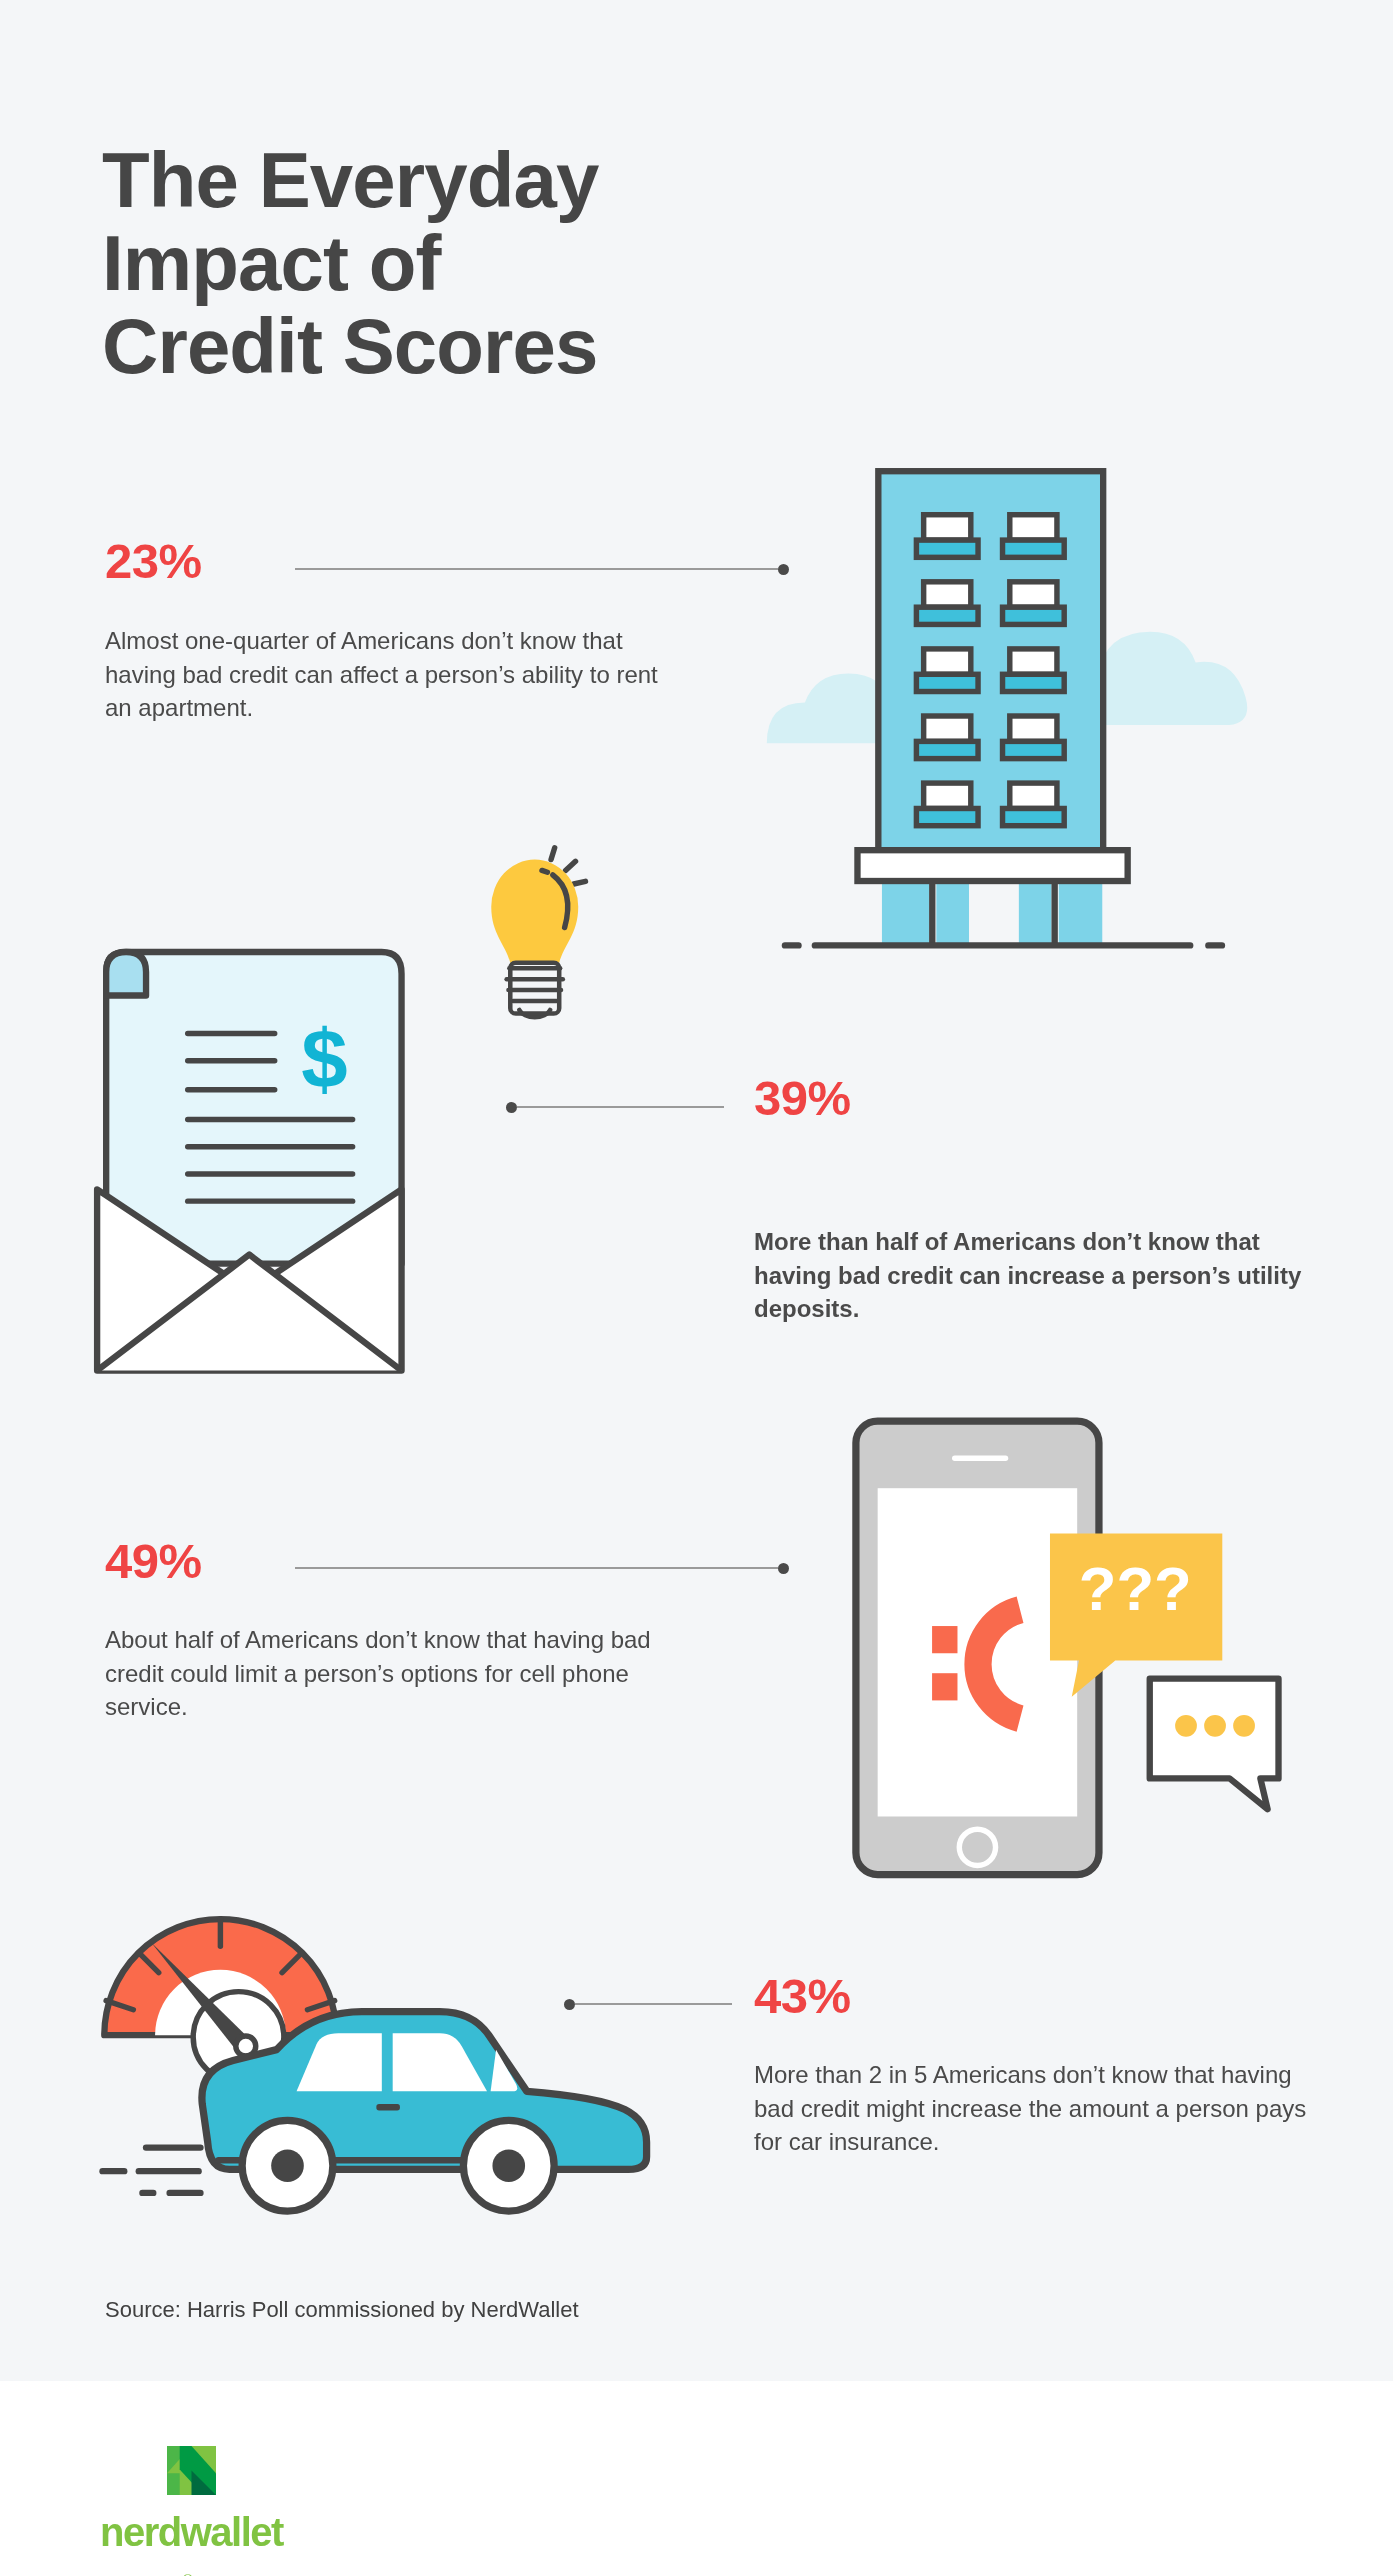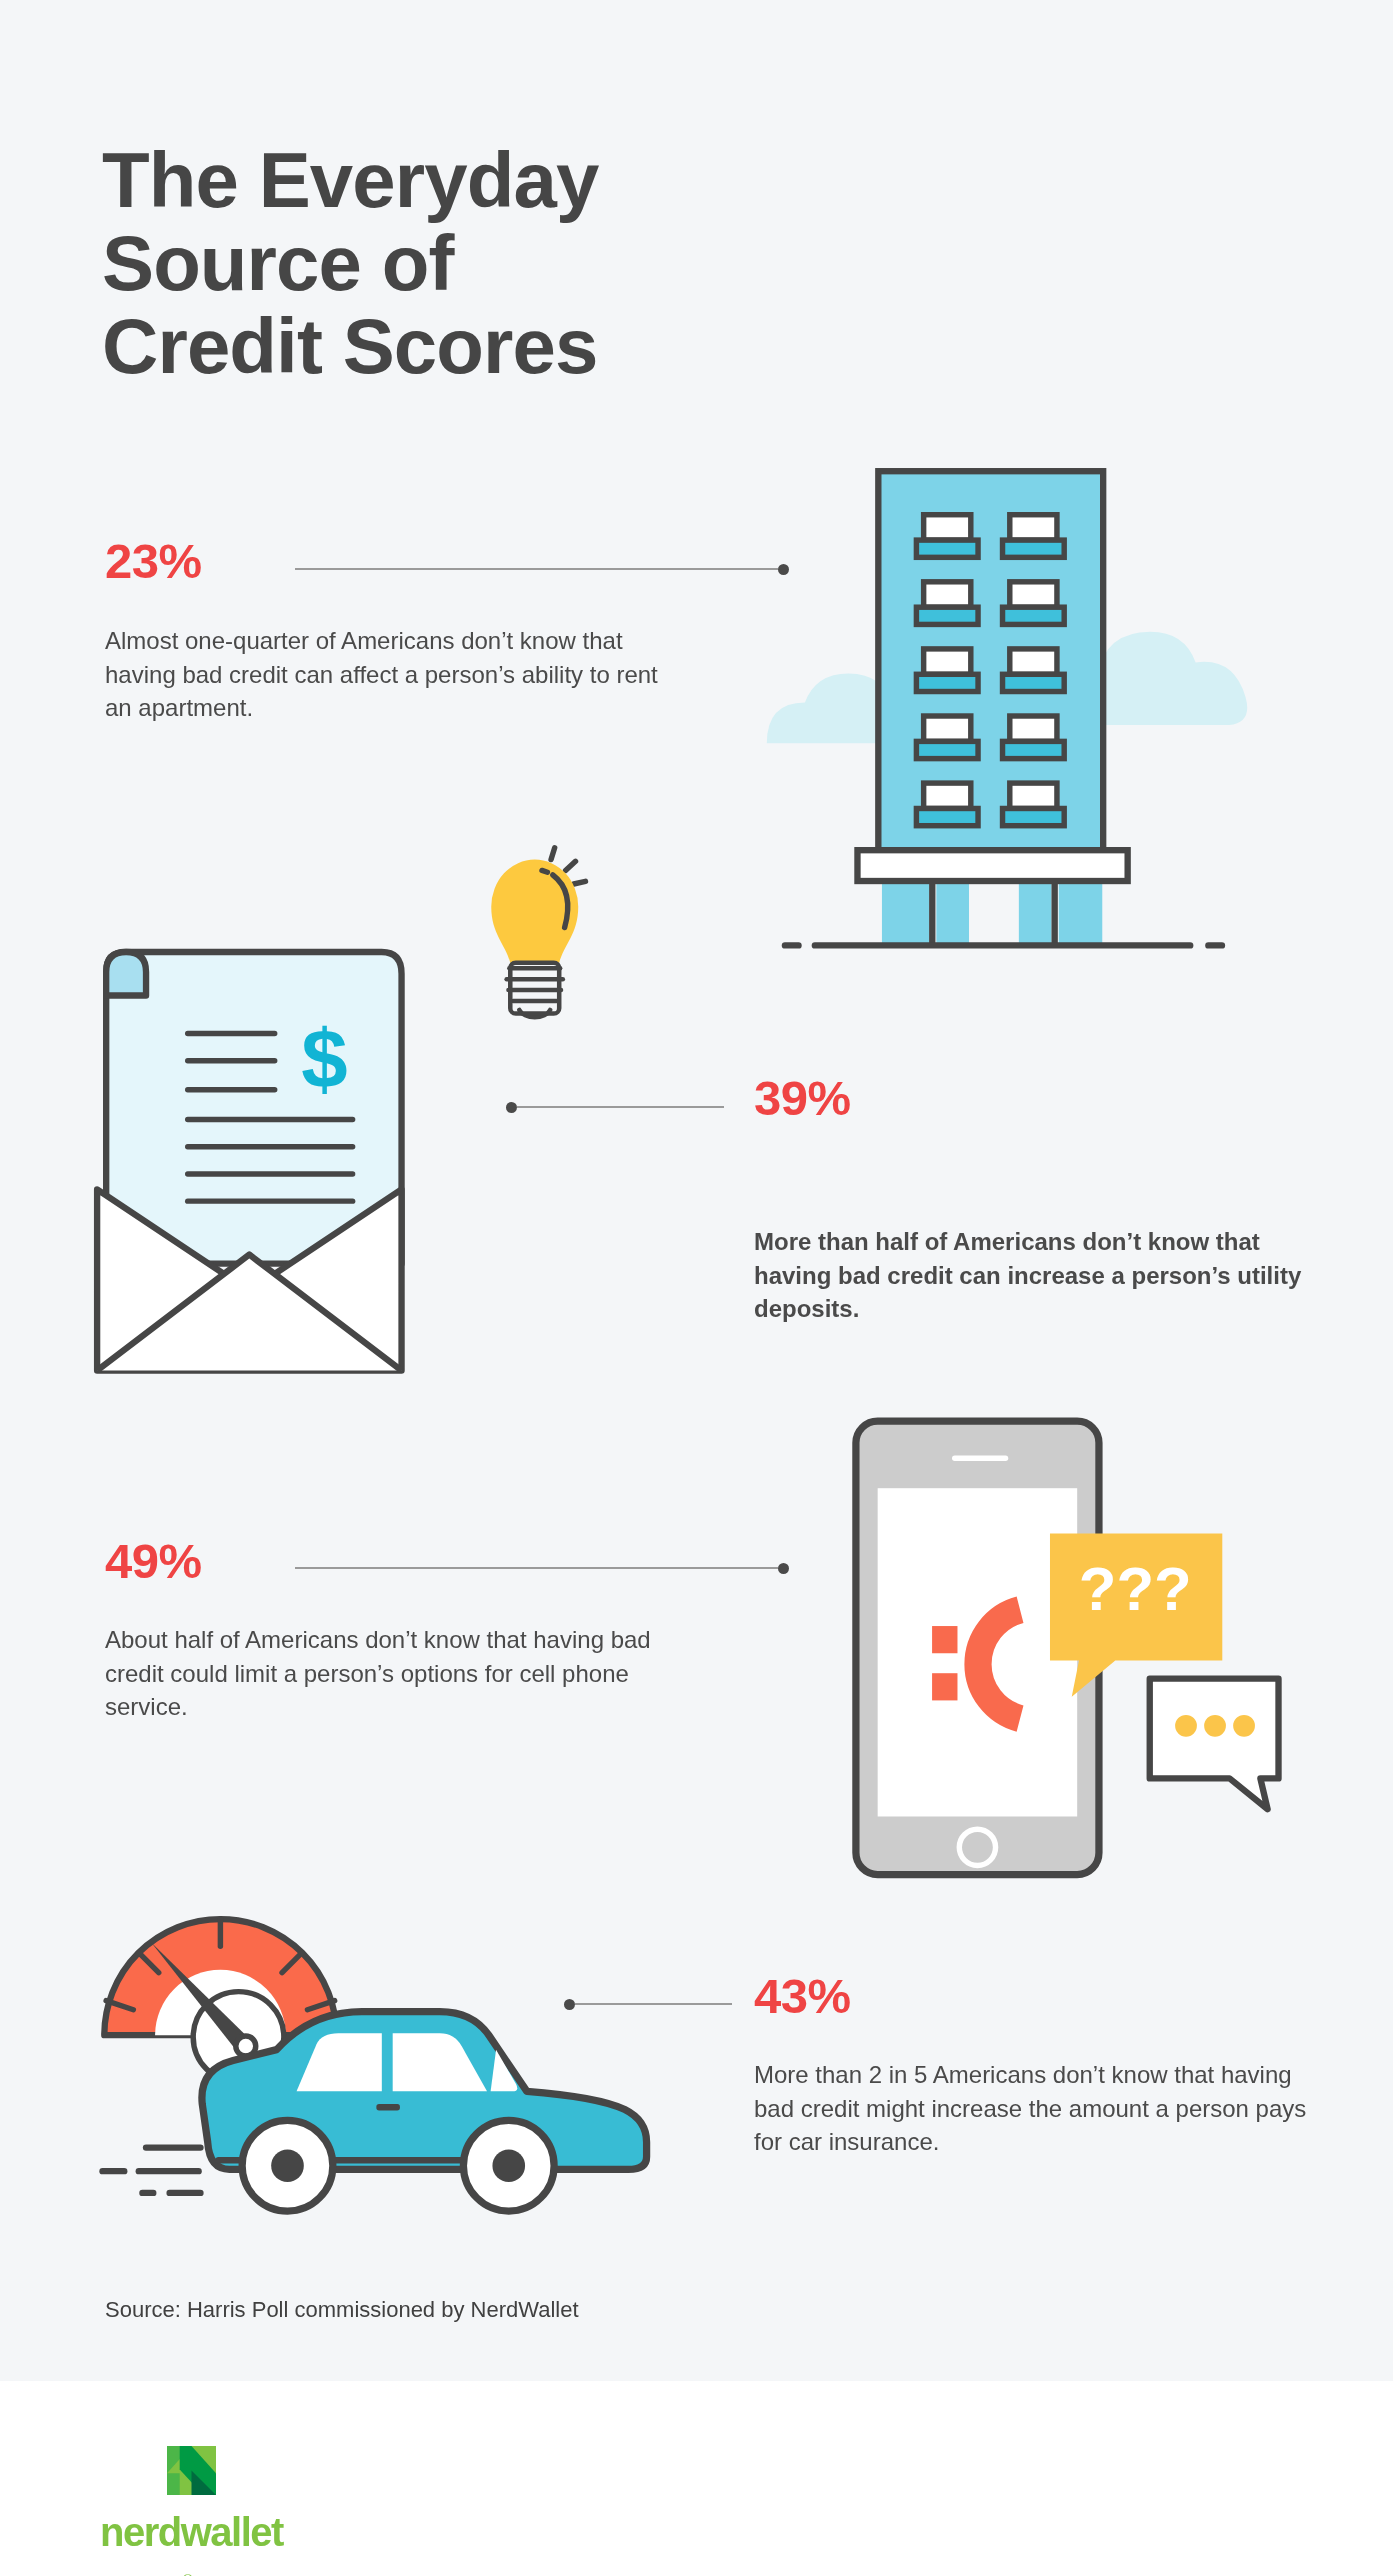--- a/index.html
+++ b/index.html
@@ -153,21 +153,21 @@
 </head>
 <body>
 
 <div class="page">
 
   <div class="canvas"></div>
   <div class="footerbar"></div>
 
   <h1 class="title">
     <span>The Everyday</span>
-    <span>Source of</span>
+    <span>Impact of</span>
     <span>Credit Scores</span>
   </h1>
 
   <div class="stat-pct s1-pct">23%</div>
   <div class="stat-body s1-body">Almost one-quarter of Americans don’t know that having bad credit can affect a person’s ability to rent an apartment.</div>
   <div class="conn c1">
     <div class="ln"></div>
     <div class="dot"></div>
   </div>
 

